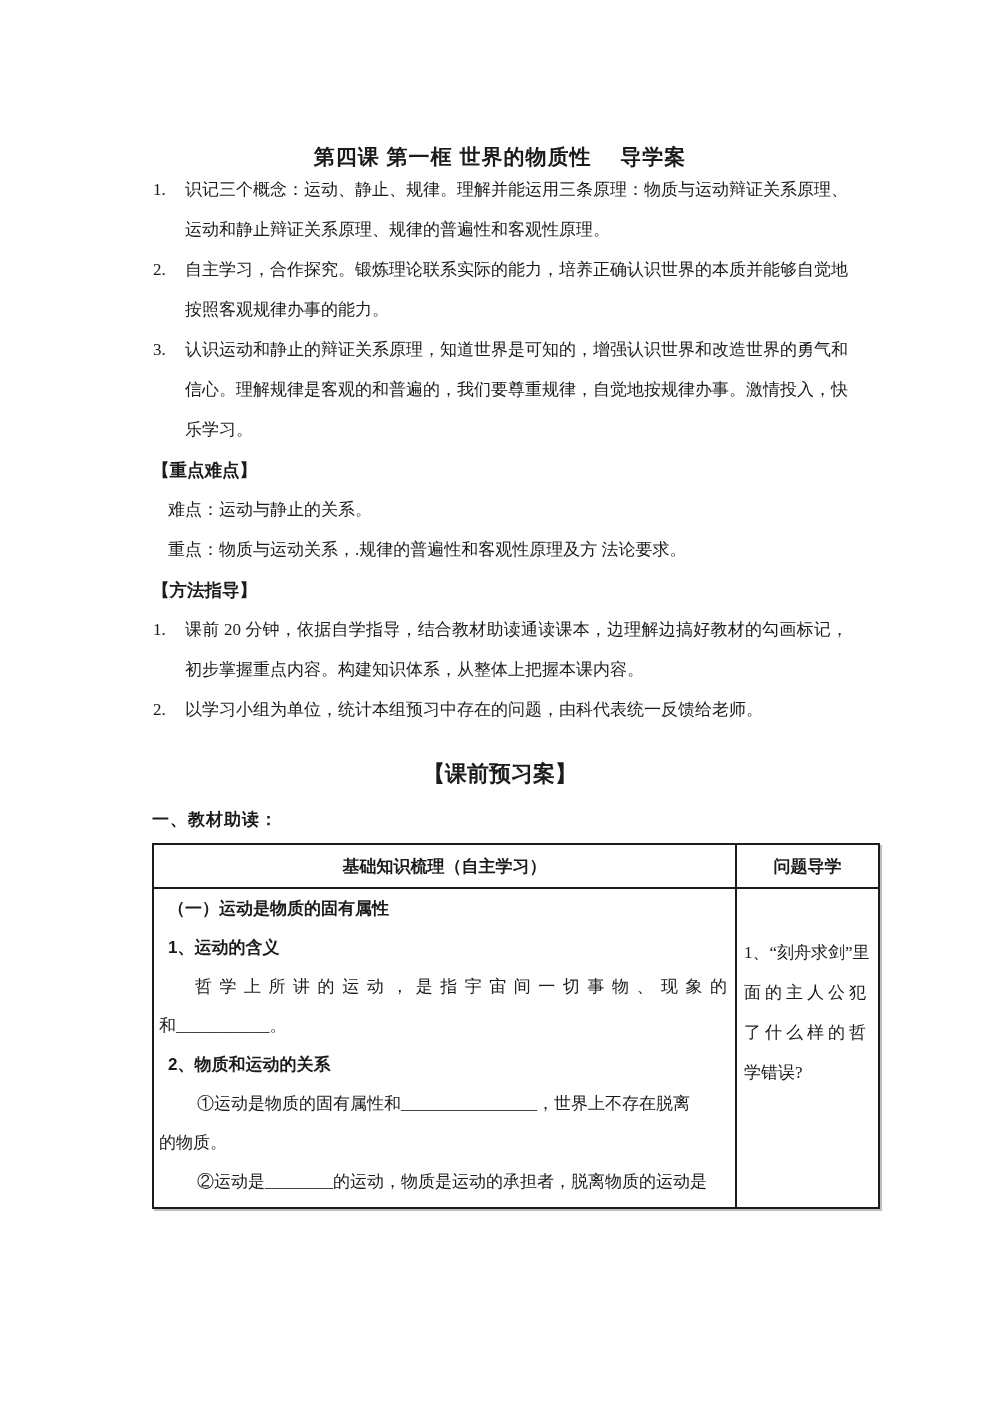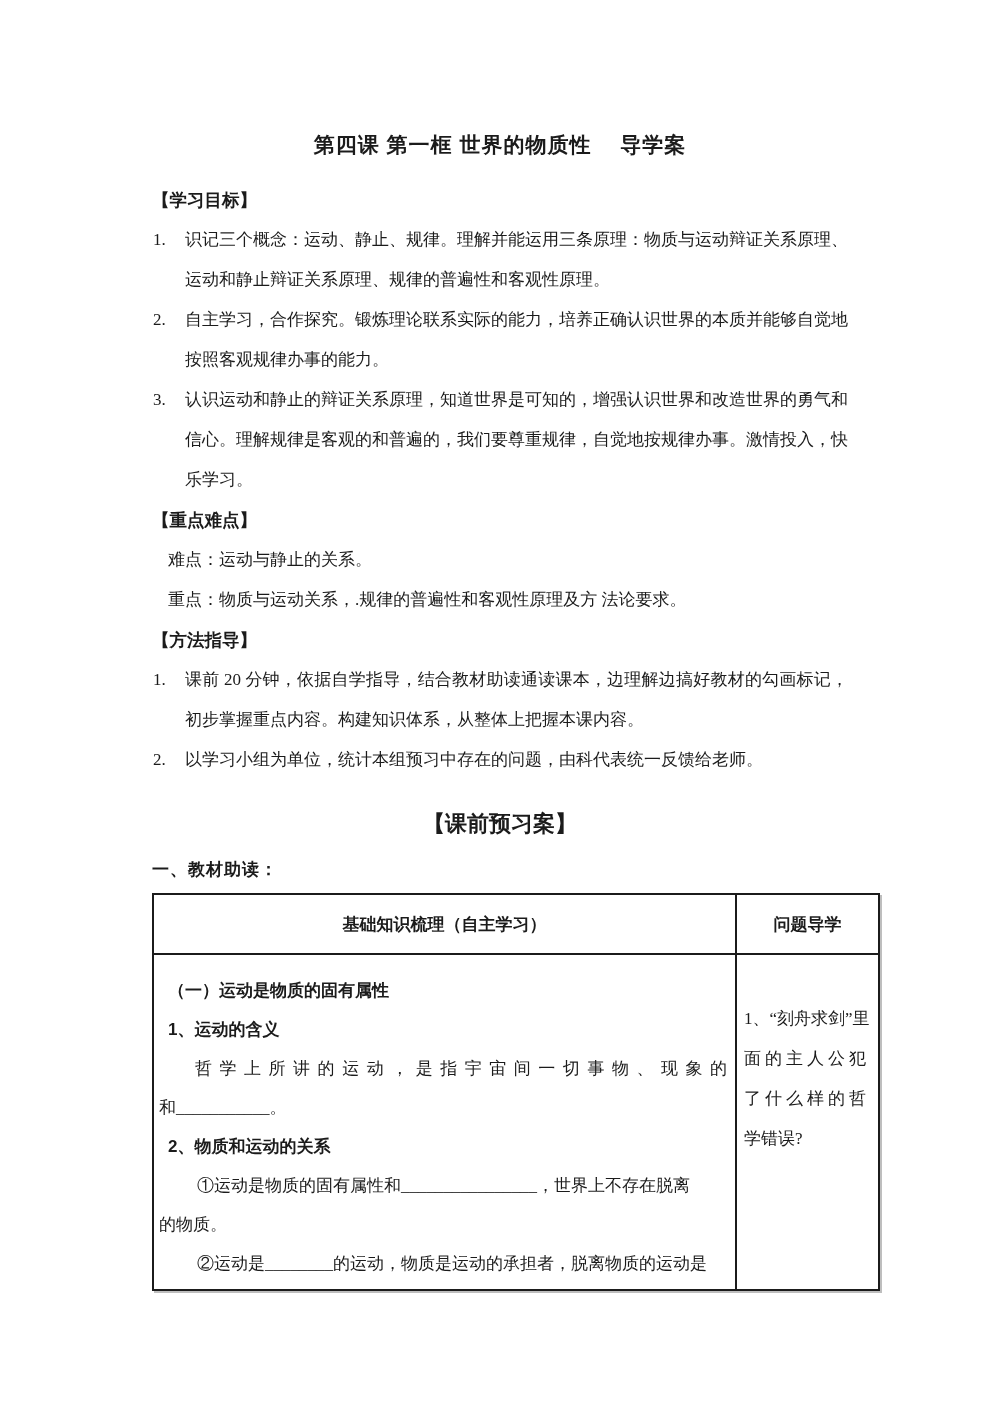--- a/index.html
+++ b/index.html
@@ -10,21 +10,21 @@
     color: #1b1b1b;
   }
   .page {
     position: relative;
     width: 1000px; height: 1414px;
     background: #ffffff;
     overflow: hidden;
   }
   .content {
     position: absolute;
-    left: 152px; top: 132px;
+    left: 152px; top: 144px;
     width: 696px;
   }
   .doc-title {
     text-align: center;
     font-family: "Liberation Sans", "DejaVu Sans", sans-serif;
     font-weight: bold;
     font-size: 21px;
     line-height: 26px;
     letter-spacing: 1px;
     white-space: pre;
@@ -76,30 +76,30 @@
     width: 726px;
     border-collapse: collapse;
     table-layout: fixed;
     box-shadow: 2px 2px 0 rgba(110,110,110,0.45);
   }
   .preview-table th, .preview-table td {
     border: 2px solid #1b1b1b;
     vertical-align: top;
   }
   .preview-table th {
-    height: 60px;
+    height: 44px;
     vertical-align: middle;
     text-align: center;
     font-family: "Liberation Sans", "DejaVu Sans", sans-serif;
     font-weight: bold;
     font-size: 17px;
   }
   .col-basics { width: 583px; }
   .col-guide  { width: 143px; }
-  td.cell-basics { padding: 16px 8px 6px 5px; height: 315px; margin-top: 16px; }
+  td.cell-basics { padding: 0 8px 6px 5px; height: 315px; margin-top: 16px; }
   td.cell-guide  { padding: 44px 12px 6px 7px; }
   .cell-line {
     font-size: 17px;
     line-height: 39px;
     white-space: nowrap;
   }
   .cb {
     font-family: "Liberation Sans", "DejaVu Sans", sans-serif;
     font-weight: bold;
     padding-left: 9px;
@@ -119,21 +119,20 @@
   .guide-line { line-height: 40px; }
 </style>
 </head>
 <body>
 
 <div class="page">
   <div class="content">
 
     <div class="doc-title">第四课 第一框 世界的物质性　 导学案</div>
 
-    <div class="heading h-goals">【学习目标】</div>
 
     <div class="li">
       <span class="li-num">1.</span>
       <div class="li-text">识记三个概念：运动、静止、规律。理解并能运用三条原理：物质与运动辩证关系原理、运动和静止辩证关系原理、规律的普遍性和客观性原理。</div>
     </div>
     <div class="li">
       <span class="li-num">2.</span>
       <div class="li-text">自主学习，合作探究。锻炼理论联系实际的能力，培养正确认识世界的本质并能够自觉地按照客观规律办事的能力。</div>
     </div>
     <div class="li">

